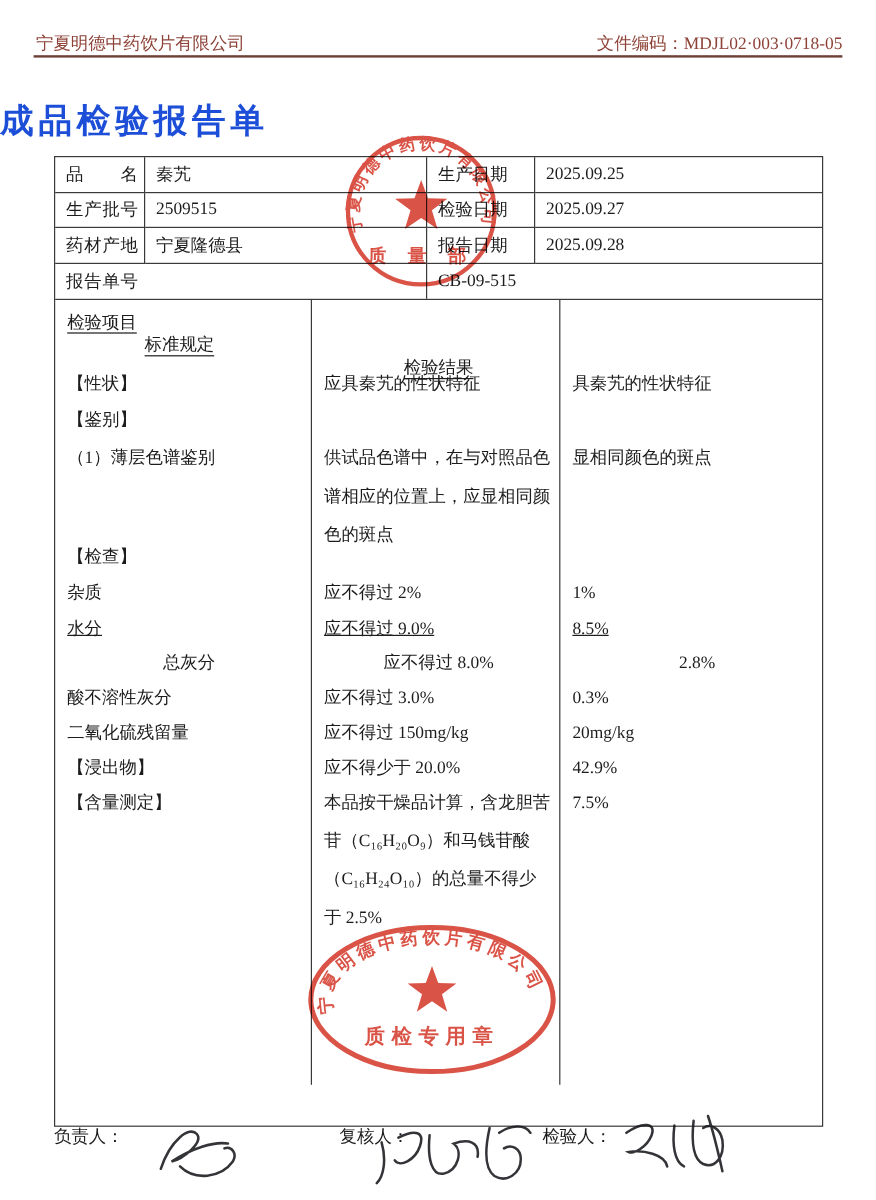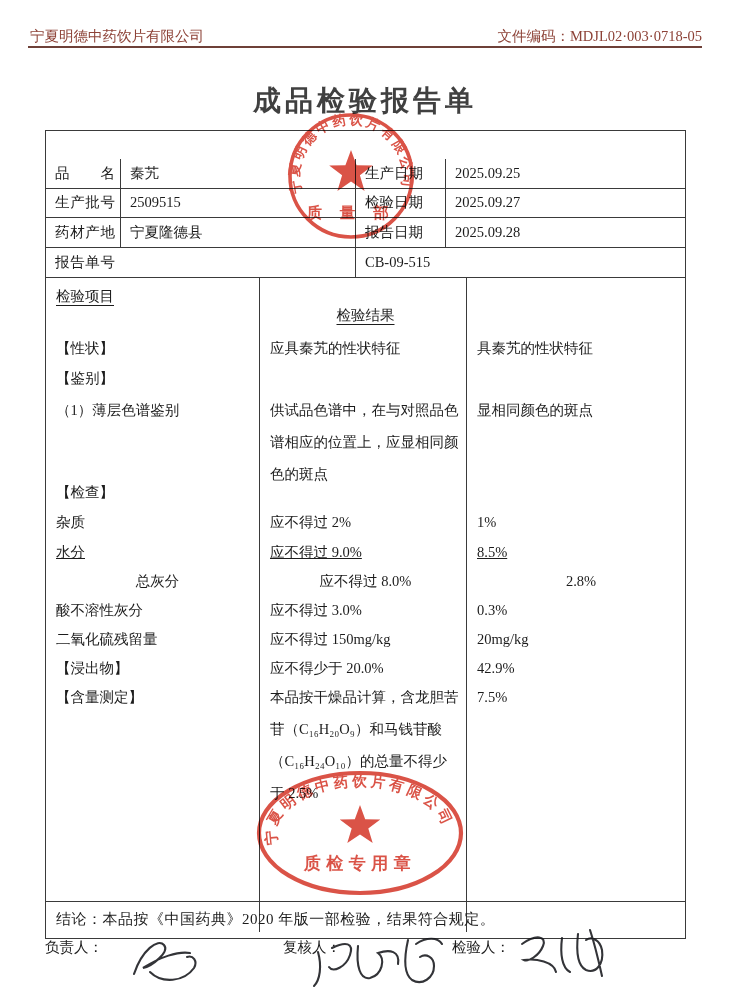--- a/index.html
+++ b/index.html
@@ -7,28 +7,28 @@
     width:730px;height:1000px;background:#ffffff;position:relative;overflow:hidden;
     font-family:"Liberation Serif","DejaVu Serif",serif;color:#1c1c1c;
   }
   .page{position:absolute;inset:0;}
   
   .hdr{position:absolute;top:26px;left:30px;right:28px;height:20px;
        font-size:14.5px;color:#8d4237;display:flex;justify-content:space-between;align-items:flex-end;}
   .hdr-line{position:absolute;top:46px;left:28px;right:28px;height:0;
        border-top:2.5px solid #6e4038;}
   
-  .title{position:absolute;top:82px;left:0;width:100%;text-align:center;
-       font-size:28px;font-weight:bold;letter-spacing:4px;color:#404040;}
+  .title{position:absolute;top:82px;left:0;width:100%;
+       font-size:28px;font-weight:bold;letter-spacing:4px;color:#1d4ed8;}
   
   .doc-table{position:absolute;top:130px;left:45px;width:641px;height:809px;
        border:1.6px solid #3a3a3a;box-sizing:border-box;font-size:14.5px;}
   
   .info-grid{display:grid;grid-template-columns:75px 235px 90px 1fr;
-       grid-template-rows:repeat(4,29.6px);border-bottom:1.4px solid #3a3a3a;margin-top:28px;}
+       grid-template-rows:repeat(4,29.6px);border-bottom:1.4px solid #3a3a3a;}
   .cell{box-sizing:border-box;display:flex;align-items:center;padding-left:9px;overflow:visible;white-space:nowrap;}
   .bb{border-bottom:1.4px solid #3a3a3a;}
   .br{border-right:1.4px solid #3a3a3a;}
   .span2a{grid-column:1 / 3;}
   .span2b{grid-column:3 / 5;}
   .lbl-inner{display:inline-block;width:60px;text-align:justify;text-align-last:justify;}
   
   .insp{position:relative;height:654px;}
   .vline{position:absolute;top:0;bottom:0;width:0;border-left:1.4px solid #3a3a3a;}
   .v1{left:213px;} .v2{left:420px;}
@@ -104,20 +104,21 @@
         </div>
       <div class="cell span2b">CB-09-515</div>
     </div>
 
     <div class="insp">
       <div class="vline v1"></div>
       <div class="vline v2"></div>
 
       <div class="insp-head">
         <div class="h1"><span>检验项目</span></div>
+        <div class="h2"><span>标准规定</span></div>
         <div class="h3"><span>检验结果</span></div>
       </div>
 
       <div class="irow t-jb">
         <div class="c1">【鉴别】</div>
         <div class="c2"></div>
         <div class="c3"></div>
       </div>
       <div class="irow t-xz">
         <div class="c1">【性状】</div>
@@ -164,21 +165,20 @@
         <div class="c2">应不得少于 20.0%</div>
         <div class="c3">42.9%</div>
       </div>
       <div class="irow t-hl">
         <div class="c1">【含量测定】</div>
         <div class="c2">本品按干燥品计算，含龙胆苦苷（C₁₆H₂₀O₉）和马钱苷酸（C₁₆H₂₄O₁₀）的总量不得少于 2.5%</div>
         <div class="c3">7.5%</div>
       </div>
     </div>
 
-    <div class="conclusion">结论：本品按《中国药典》2020 年版一部检验，结果符合规定。</div>
   </div>
 
   <svg class="stamp stamp-top" viewBox="0 0 140 138">
     <circle class="ring" cx="68" cy="66" r="61" stroke-width="3.6"></circle>
     <path id="arcTop" d="M 19.1,83.8 A 52,52 0 1 1 116.9,83.8" fill="none"></path>
     <text font-size="13.5" letter-spacing="2.6" font-weight="bold">
       <textPath href="#arcTop" startOffset="1">宁夏明德中药饮片有限公司</textPath>
     </text>
     <polygon class="star" points="68,40 73.6,55.2 89.8,55.6 76.9,65.3 81.6,80.9 68,71.6 54.4,80.9 59.1,65.3 46.2,55.6 62.4,55.2"></polygon>
     <text x="68" y="108" font-size="15.5" font-weight="bold" text-anchor="middle" letter-spacing="7">质 量 部</text>

